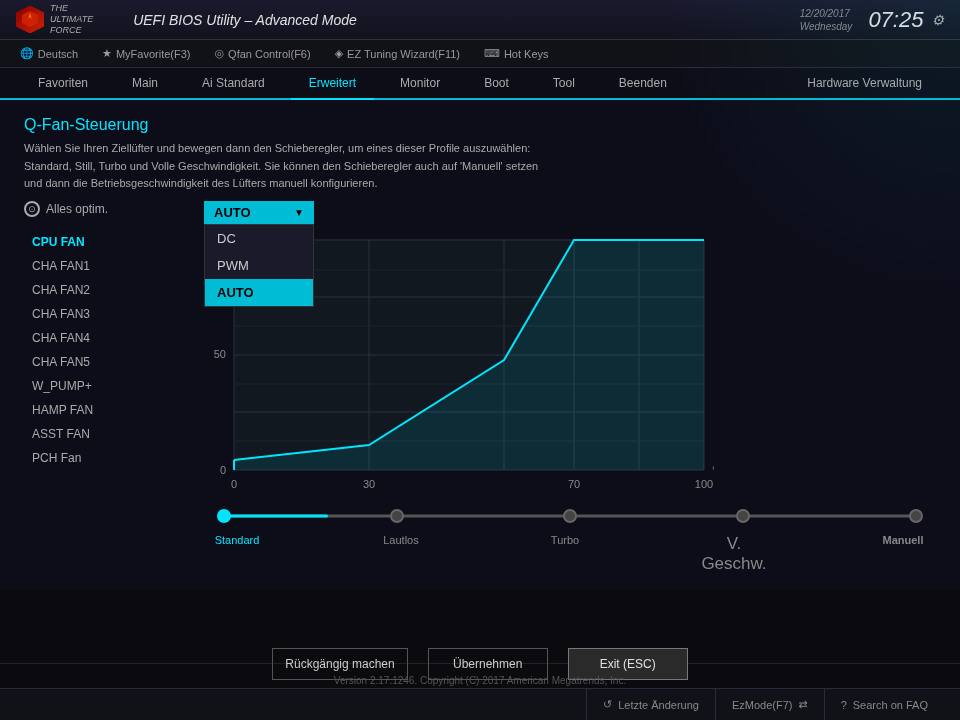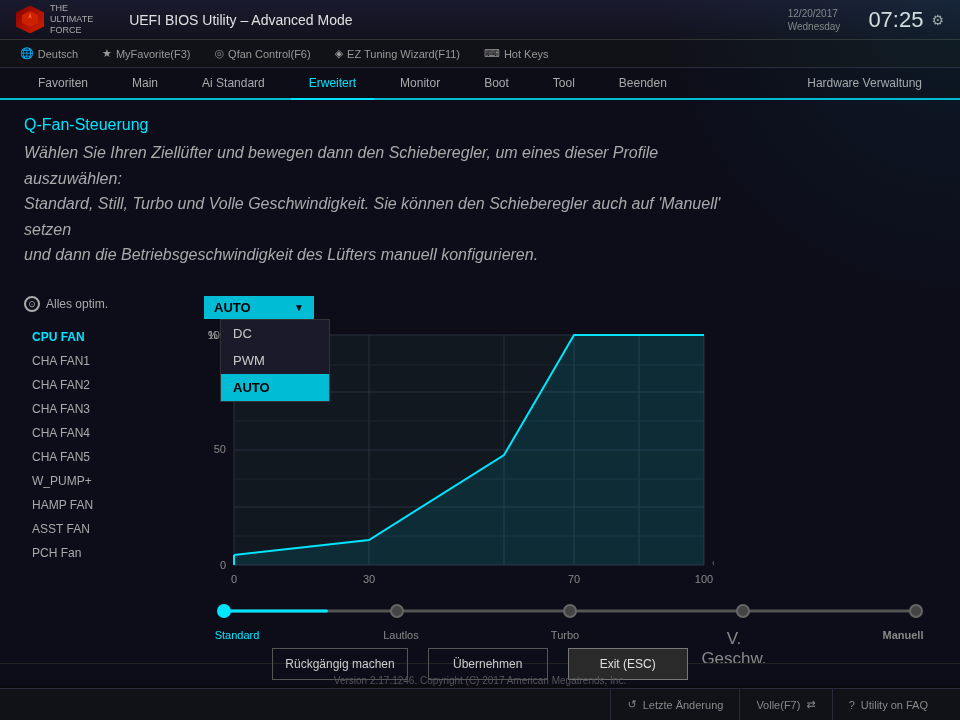--- a/index.html
+++ b/index.html
@@ -24,21 +24,22 @@
     }
 
     
     .header {
       background: linear-gradient(180deg, #1a1a2e 0%, #12121e 100%);
       border-bottom: 1px solid #333;
       padding: 0 16px;
       display: flex;
       align-items: center;
       height: 40px;
-      gap: 28px;
+      gap: 16px;
+      font-style: italic;
     }
     .logo {
       display: flex;
       align-items: center;
       gap: 6px;
     }
     .logo-icon {
       width: 28px; height: 28px;
       background: linear-gradient(135deg, #8B0000, #cc2200);
       clip-path: polygon(50% 0%, 100% 25%, 100% 75%, 50% 100%, 0% 75%, 0% 25%);
@@ -47,21 +48,21 @@
     .logo-text {
       font-size: 9px;
       color: #aaa;
       line-height: 1.2;
       text-transform: uppercase;
     }
     .header-title {
       font-size: 14px;
       color: #e0e0e0;
       font-weight: 400;
-      margin-left: 8px;
+      margin-left: 24px;
     }
 
     
     .datetime {
       margin-left: auto;
       display: flex;
       flex-direction: column;
       align-items: flex-start;
       font-size: 10px;
       color: #888;
@@ -132,26 +133,25 @@
       background: #0d0d1a;
     }
 
     .page-title {
       font-size: 16px;
       color: #00e5ff;
       margin-bottom: 6px;
       font-weight: 500;
     }
     .page-desc {
-      font-size: 16px;
+      font-size: 11px;
       color: #aaa;
       line-height: 1.6;
-      margin-bottom: 28px;
+      margin-bottom: 8px;
       max-width: 700px;
-      font-style: italic;
     }
 
     
     .fan-area {
       display: flex;
       gap: 20px;
       align-items: flex-start;
     }
 
     
@@ -217,21 +217,21 @@
       width: 110px;
       display: flex;
       align-items: center;
       justify-content: space-between;
     }
     .dropdown-btn .arrow { font-size: 10px; }
 
     .dropdown-menu {
       position: absolute;
       top: 100%;
-      left: 16px;
+      left: 0;
       width: 110px;
       background: #1a1a2a;
       border: 1px solid #333;
       z-index: 100;
     }
     .dropdown-option {
       padding: 6px 12px;
       font-size: 13px;
       color: #ccc;
       cursor: pointer;
@@ -536,21 +536,21 @@
 <div class="version-text">Version 2.17.1246. Copyright (C) 2017 American Megatrends, Inc.</div>
 
 <div class="status-bar">
   <span></span>
   <div class="status-bar-right">
     <div class="status-btn">
       <span>↺</span>
       <span>Letzte Änderung</span>
     </div>
     <div class="status-btn">
-      <span>Volle(F7)</span>
+      <span>EzMode(F7)</span>
       <span>⇄</span>
     </div>
     <div class="status-btn">
       <span>?</span>
-      <span>Utility on FAQ</span>
+      <span>Search on FAQ</span>
     </div>
   </div>
 </div>
 
 </body></html>

